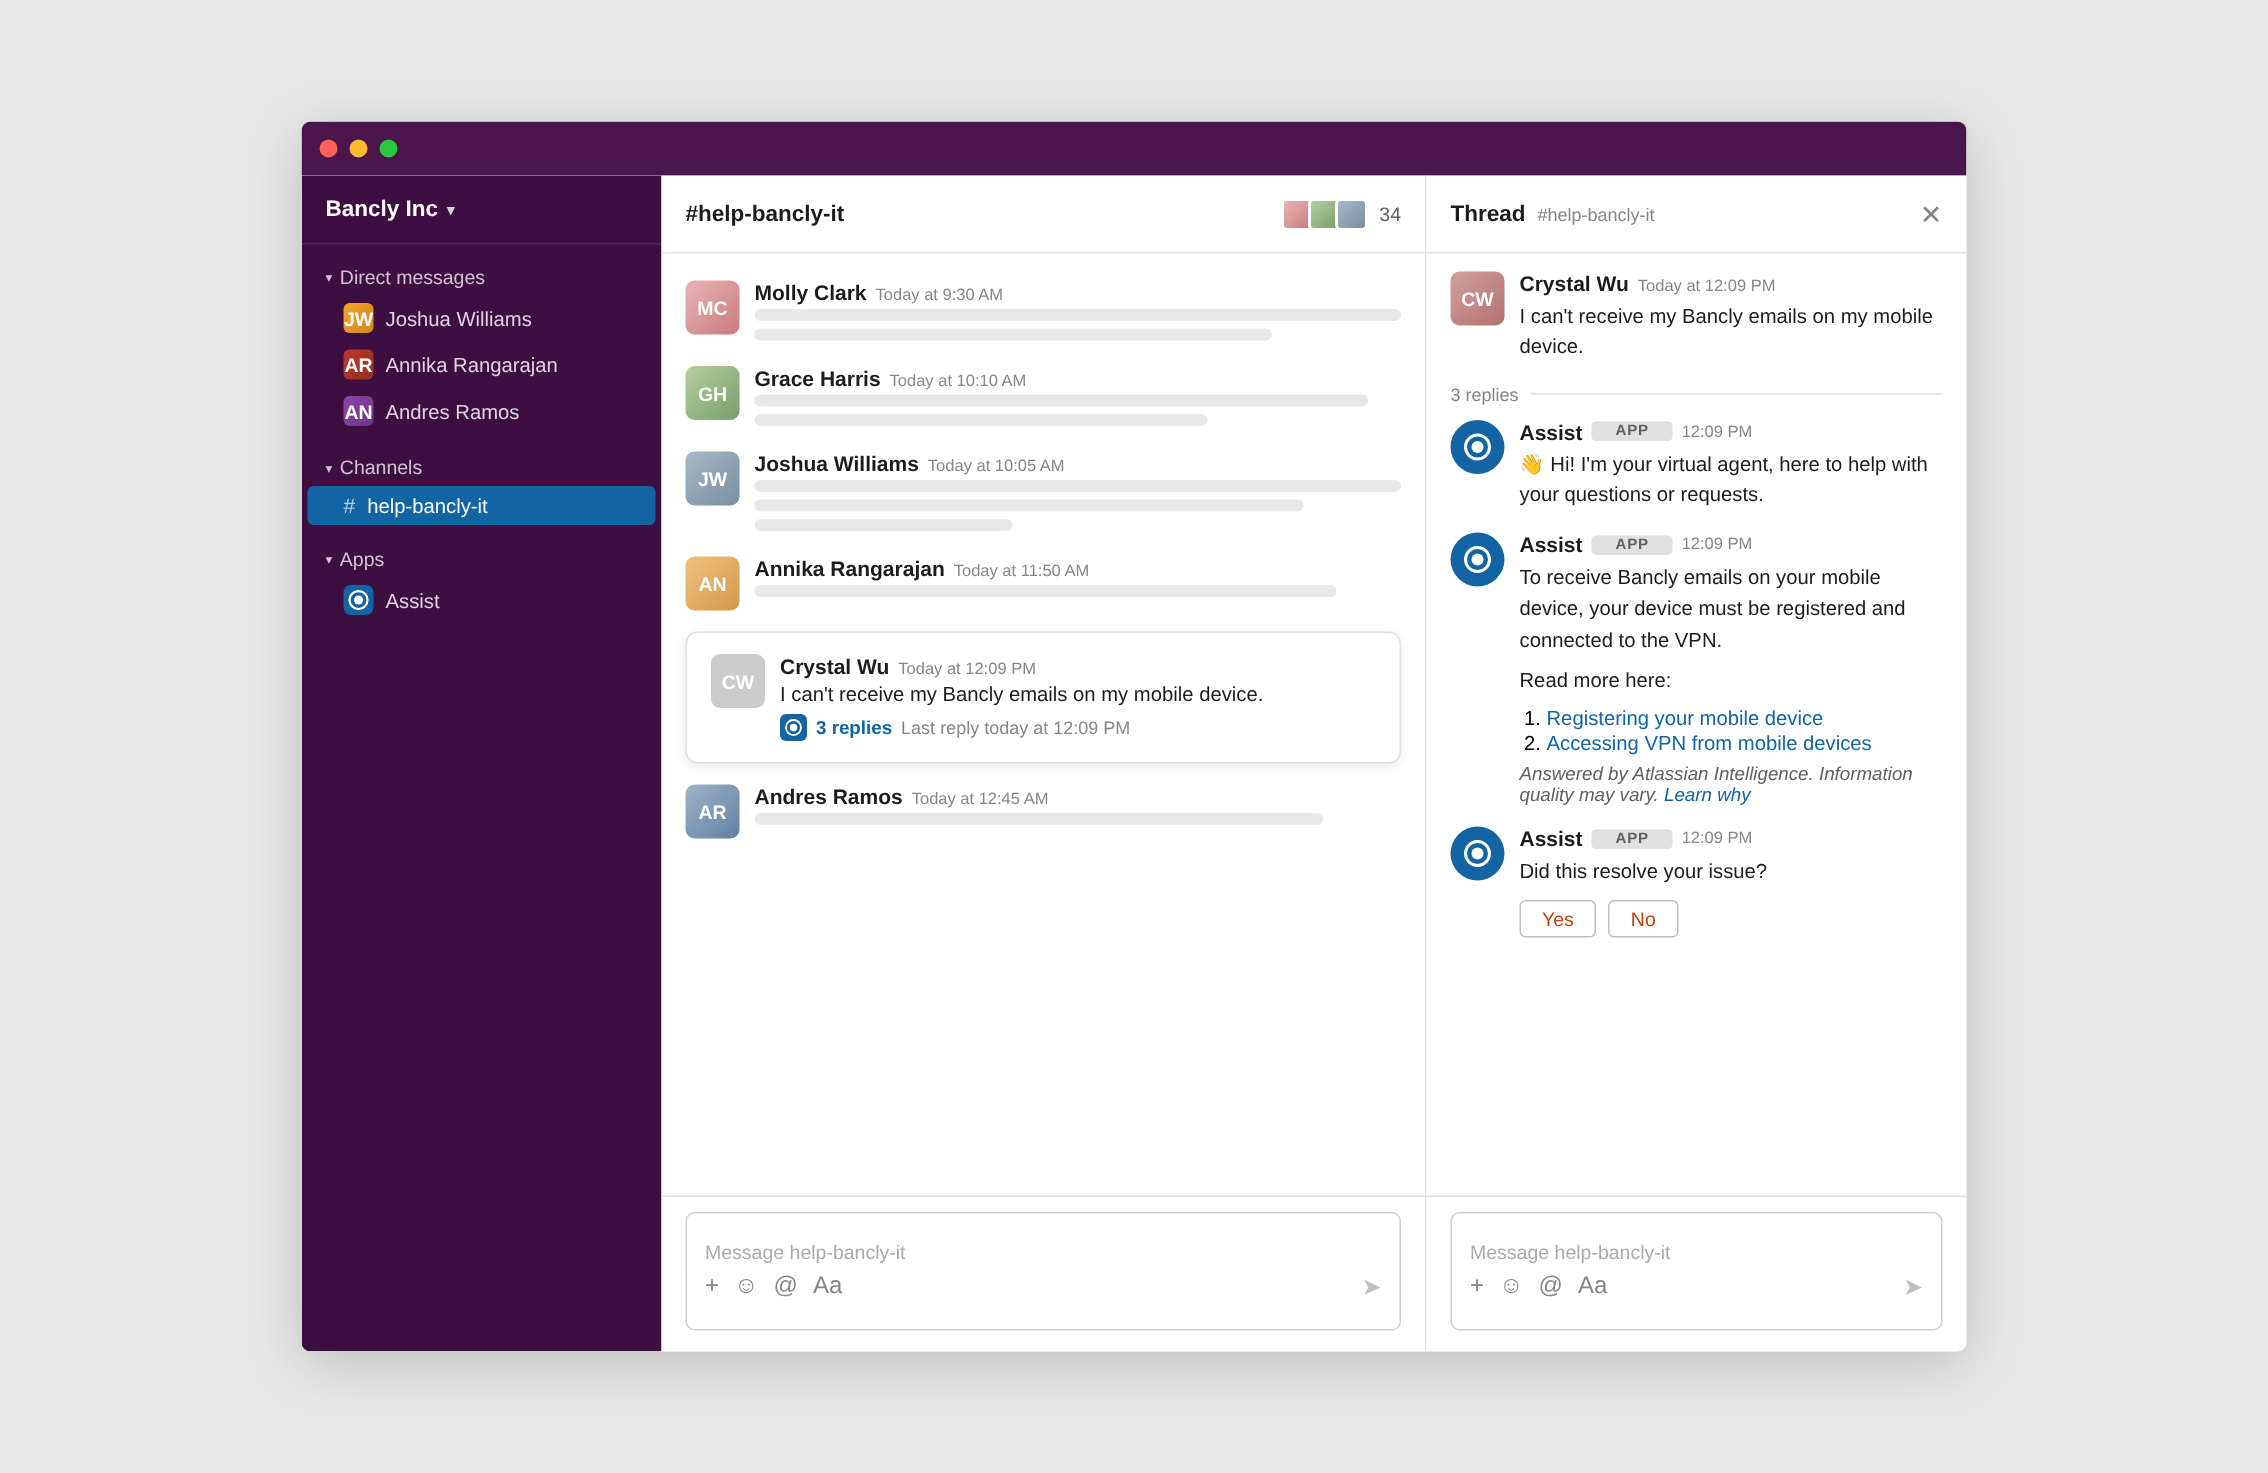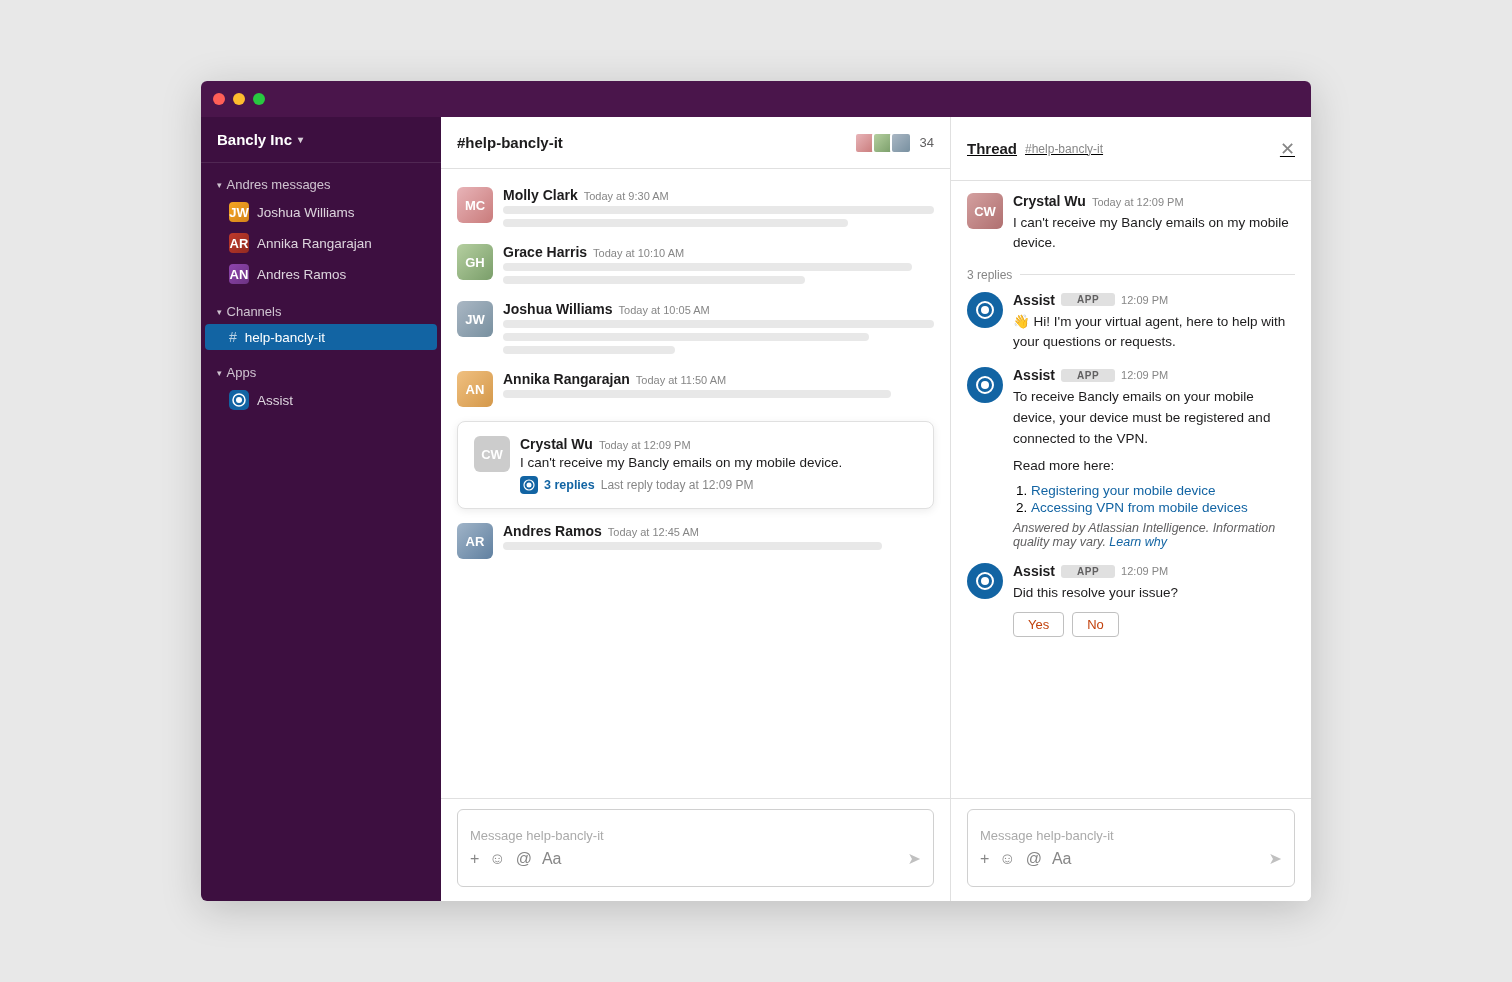--- a/index.html
+++ b/index.html
@@ -270,24 +270,23 @@
       display: flex;
       flex-direction: column;
       background: #fff;
       flex-shrink: 0;
     }
     .thread-header {
       display: flex;
       align-items: center;
       justify-content: space-between;
       padding: 0 16px;
-      height: 64px;
+      height: 52px;
       border-bottom: 1px solid #e0e0e0;
       flex-shrink: 0;
-      text-decoration: underline;
     }
     .thread-title-row {
       display: flex;
       align-items: center;
       gap: 8px;
     }
     .thread-title {
       font-weight: 700;
       font-size: 15px;
       color: #1d1c1d;
@@ -469,21 +468,21 @@
 
     <div class="sidebar">
       <div class="sidebar-header">
         <span>Bancly Inc</span>
         <span class="chevron-icon">▾</span>
       </div>
 
       <div class="sidebar-section">
         <div class="sidebar-section-header">
           <span class="arrow">▾</span>
-          <span>Andres messages</span>
+          <span>Direct messages</span>
         </div>
         <div class="sidebar-item">
           <div class="avatar-sm face-1">
             <div class="person-face">JW</div>
           </div>
           <span>Joshua Williams</span>
         </div>
         <div class="sidebar-item">
           <div class="avatar-sm face-2">
             <div class="person-face">AR</div>

